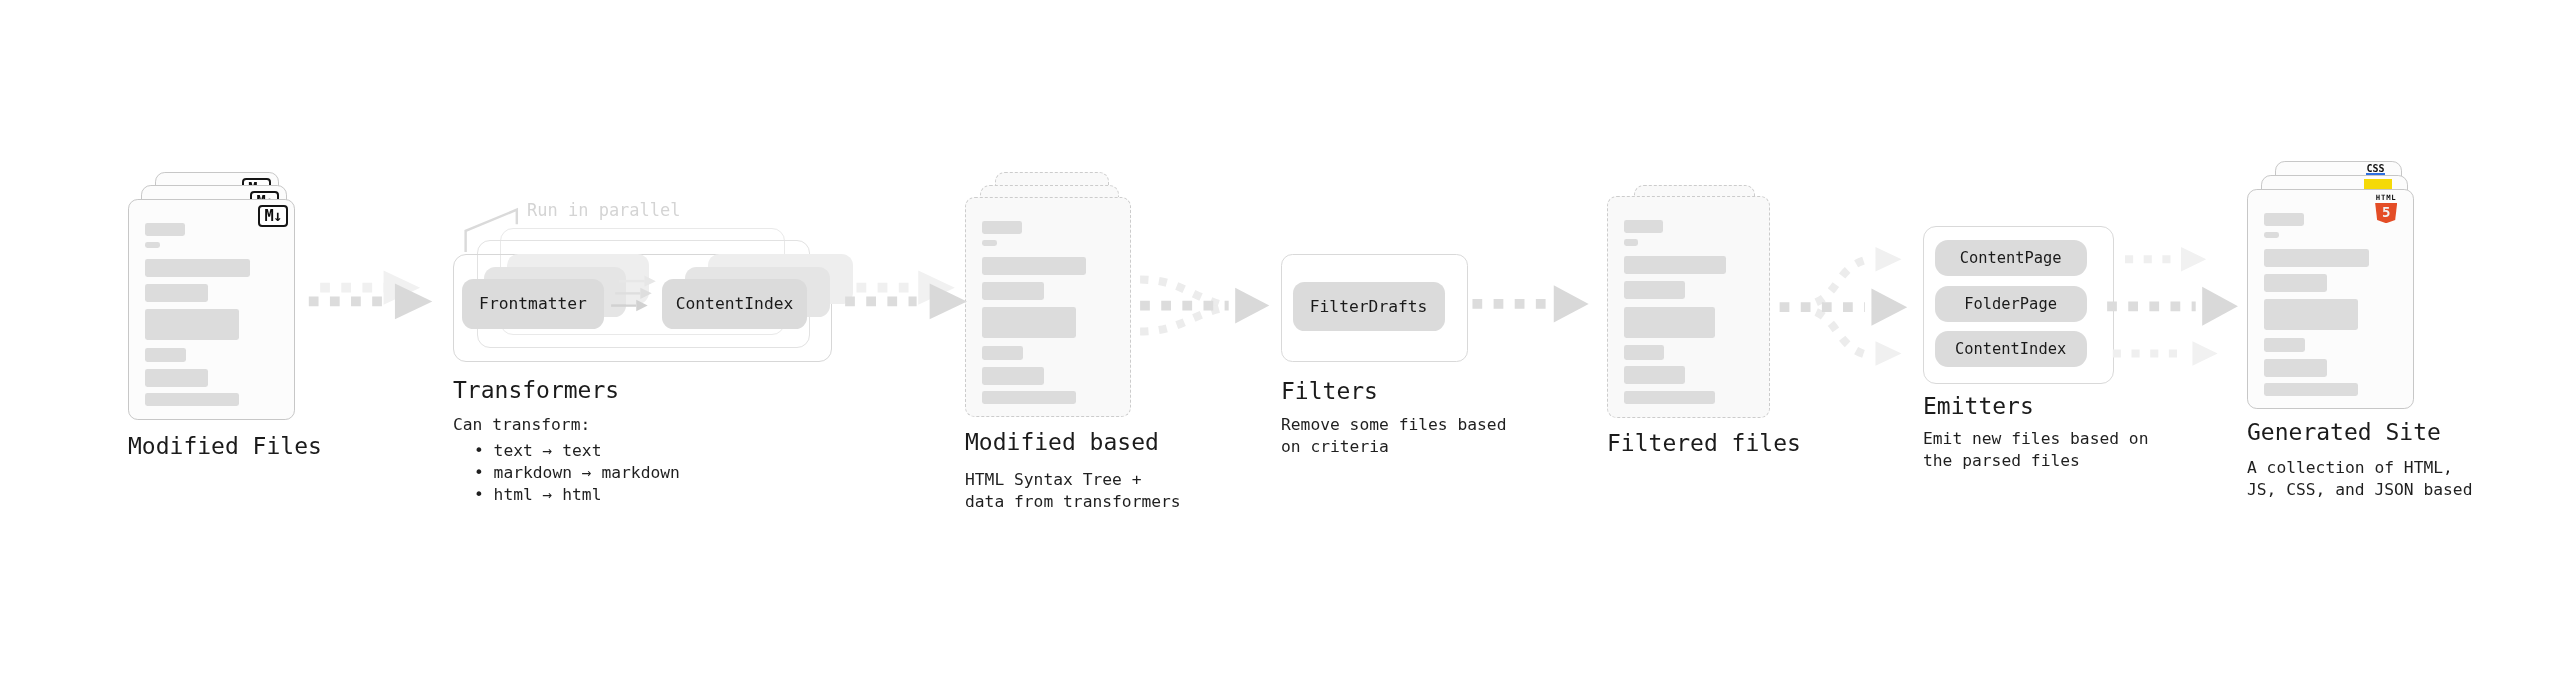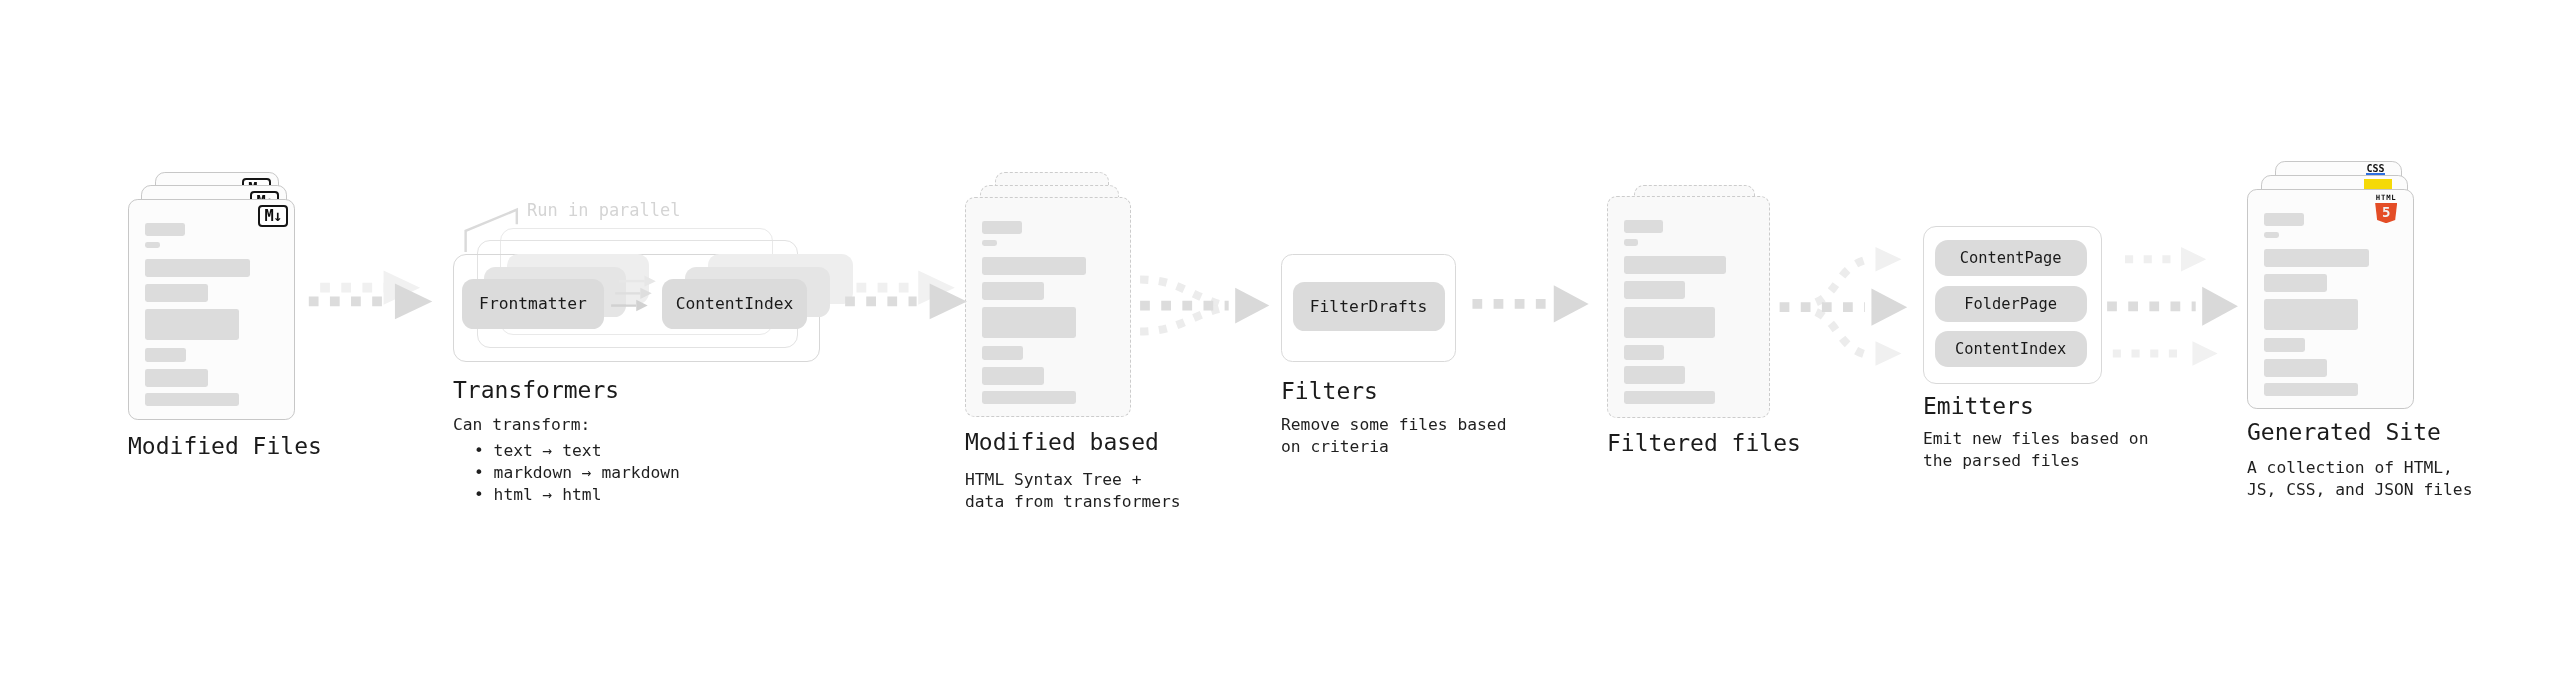--- a/index.html
+++ b/index.html
@@ -32,21 +32,21 @@
   .js-badge{position:absolute;top:3.3px;right:14.6px;width:28px;height:11.4px;background:#f5d908;}
   .html5-logo{position:absolute;top:4.1px;right:10.6px;width:32.5px;text-align:center;}
   .html5-logo .h5t{display:block;font-size:7.3px;font-weight:bold;letter-spacing:0.8px;color:#111;line-height:8.1px;}
   .html5-logo .h5s{
     display:block;margin:0.8px auto 0;width:22px;height:20.3px;background:#e44d26;color:#f2f2f2;
     font-size:14px;font-weight:bold;line-height:19.5px;
     clip-path:polygon(0 0,100% 0,91% 84%,50% 100%,9% 84%);
   }
 
   
-  .box{position:absolute;border-radius:13px;background:transparent;}
+  .box{position:absolute;border-radius:13px;background:transparent;padding-left:12px;}
   .tx-back{border:1.6px solid #e9e9e9;}
   .tx-mid{border:1.6px solid #e2e2e2;}
   .tx-front{border:1.6px solid #d7d7d7;}
   .wbox{border:1.6px solid #d9d9d9;background:#ffffff;}
 
   .pill{position:absolute;border-radius:11.4px;background:#dbdbdb;color:#1a1a1a;
     text-align:center;font-size:16.3px;}
   .pill.g1{background:#e5e5e5;z-index:2;}
   .pill.g2{background:#eeeeee;z-index:1;}
   .pill.fg{z-index:3;}
@@ -242,16 +242,16 @@
           <div class="bar" style="width: 47%; height: 18px; margin-top: 7.3px;"></div>
           <div class="bar" style="width: 71%; height: 31px; margin-top: 7.3px;"></div>
           <div class="bar" style="width: 31%; height: 14.6px; margin-top: 7.3px;"></div>
           <div class="bar" style="width: 47%; height: 18px; margin-top: 6.5px;"></div>
           <div class="bar" style="width: 71%; height: 13px; margin-top: 6.5px;"></div>
         </div>
     </div>
   </div>
   <div class="stage-title" style="left:2247px;top:418px">Generated Site</div>
   <div class="stage-sub" style="left:2247px;top:457px">A collection of HTML,
-JS, CSS, and JSON files</div>
+JS, CSS, and JSON based</div>
 
 </div>
 
 
 </body></html>

